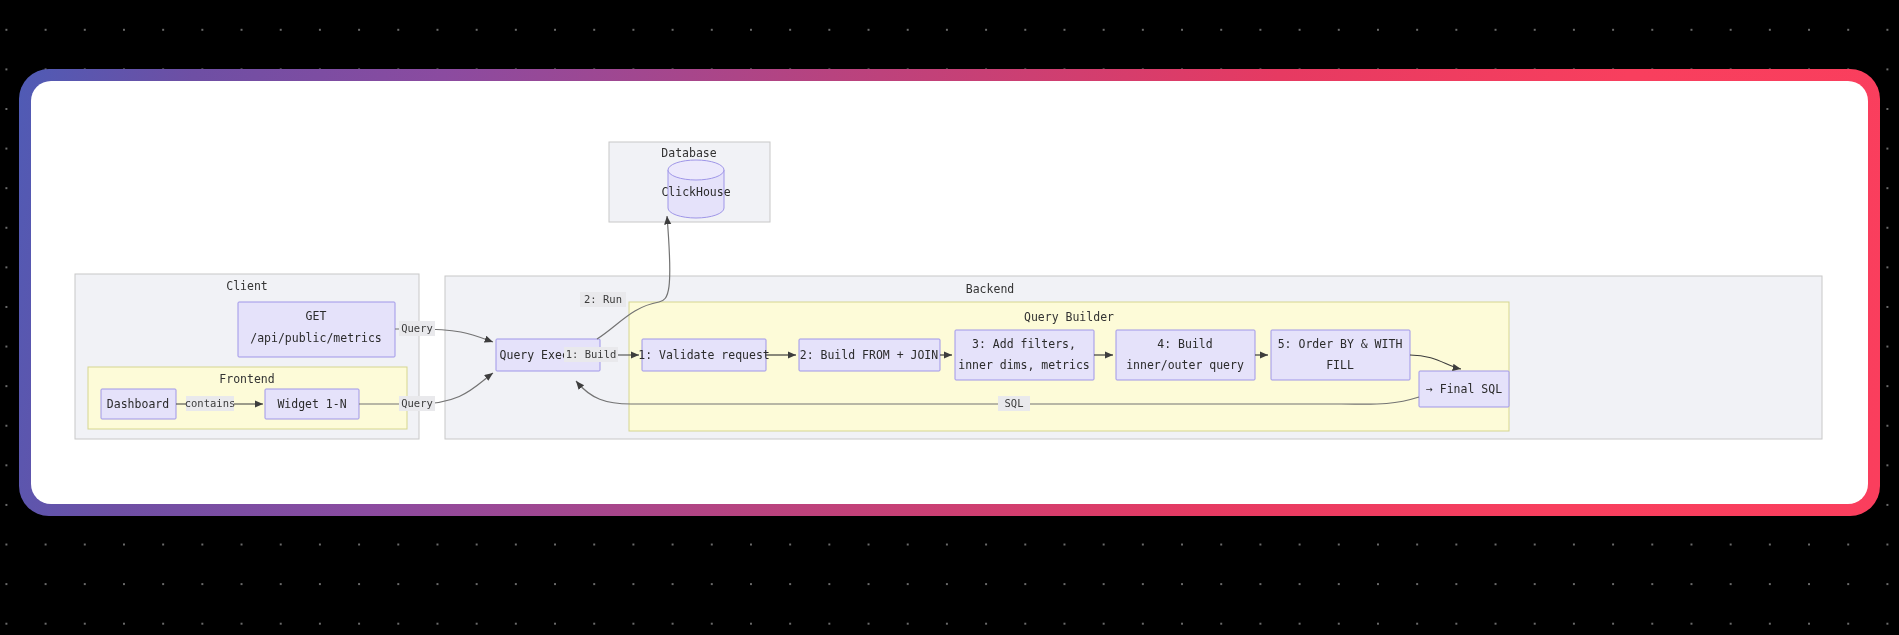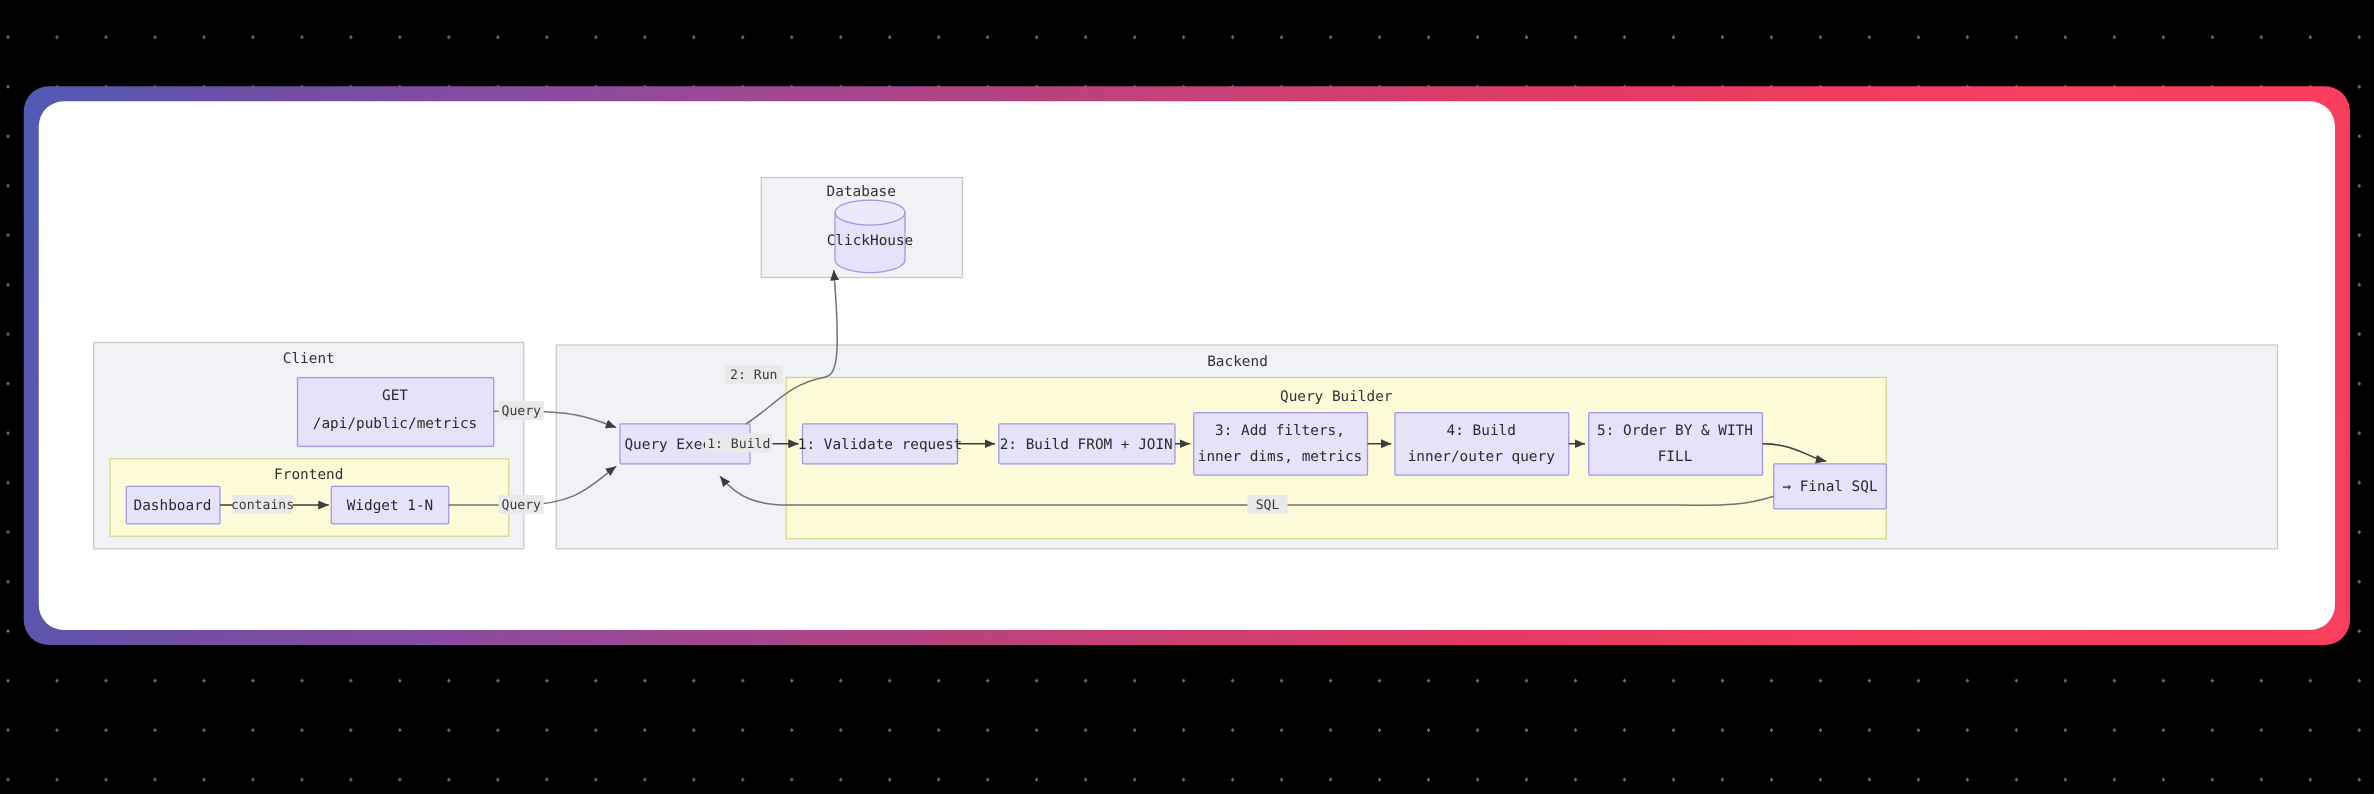--- a/index.html
+++ b/index.html
@@ -26,21 +26,21 @@
     background-position: 26px 10px;
   }
 
   
   #gradient-frame {
     position: absolute;
     left: 19px;
     top: 69px;
     width: 1861px;
     height: 447px;
-    border-radius: 20px;
+    border-radius: 30px;
     padding: 12px;
     box-sizing: border-box;
     background: linear-gradient(100deg, #4f5bb5 0%, #6e4fa4 9%, #8b4ba0 22%, #b8437f 42%, #e63a62 65%, #f83f5e 83%, #fa3e5d 100%);
   }
   #diagram-card {
     width: 100%;
     height: 100%;
     background: #ffffff;
     border-radius: 20px;
     position: relative;

